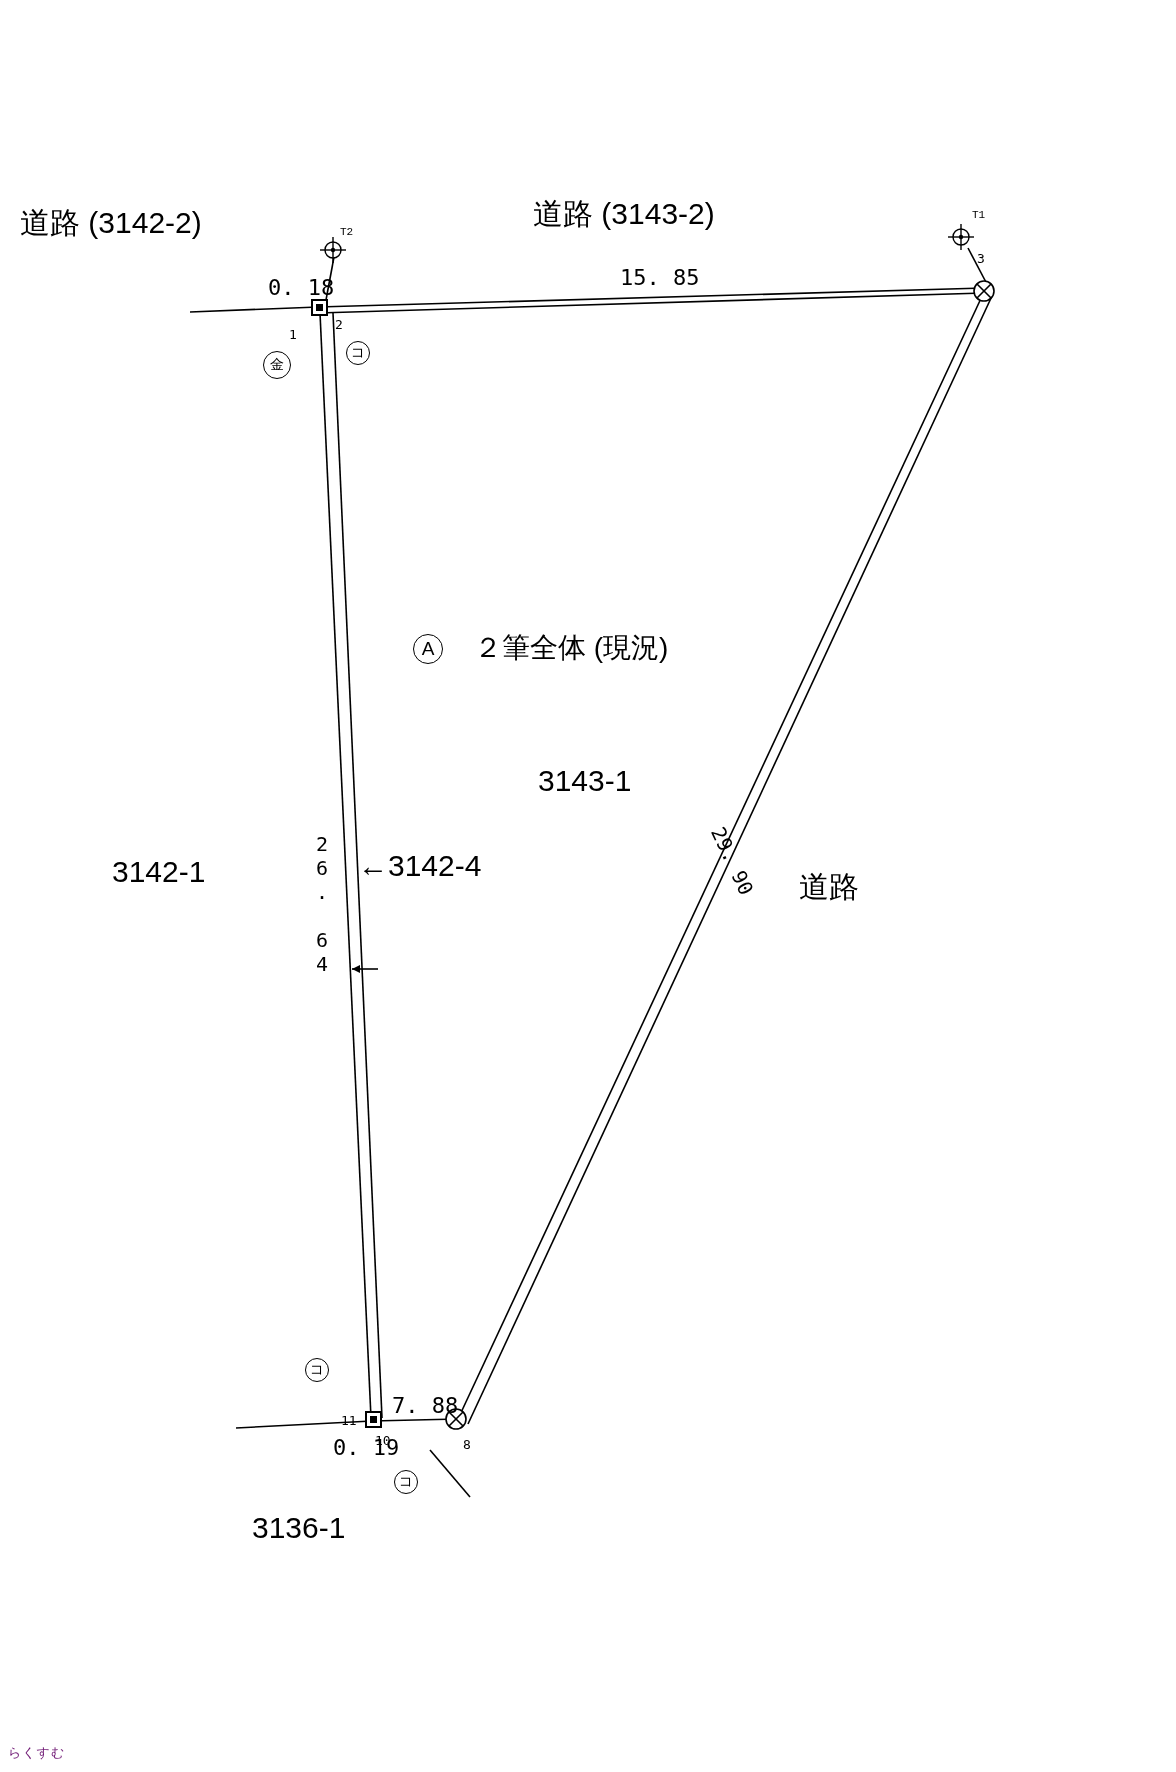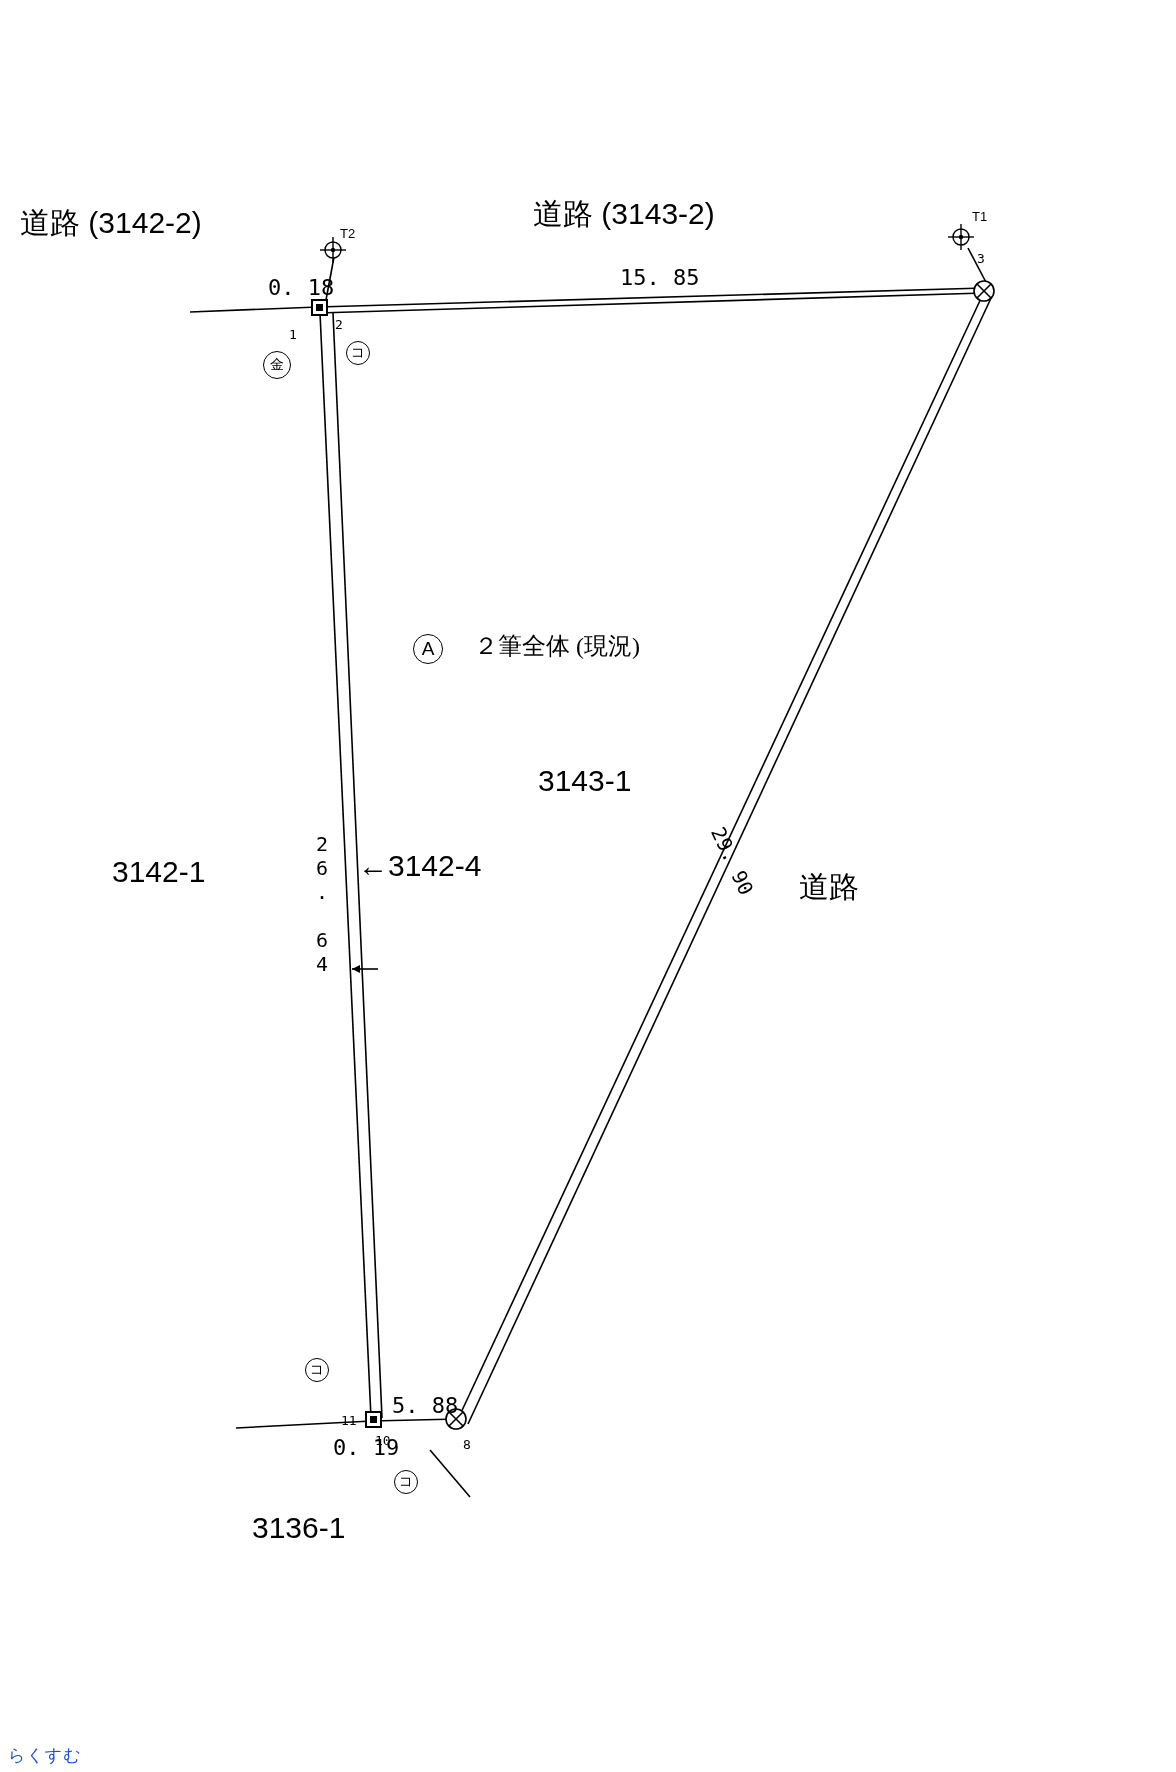--- a/index.html
+++ b/index.html
@@ -39,48 +39,48 @@
     letter-spacing: 0px;
   }
   .lbl-big {
     font-size: 30px;
   }
   .lbl-num {
     font-family: "DejaVu Sans Mono", monospace;
     font-size: 22px;
   }
   .lbl-small {
-    font-family: Liberation Sans, sans-serif;
-    font-size: 13px;
+    font-family: Liberation Mono, monospace;
+    font-size: 11px;
   }
   .lbl-tiny {
     font-family: "DejaVu Sans Mono", monospace;
     font-size: 13px;
   }
   .lbl-mid {
     font-family: "DejaVu Sans Mono", monospace;
     font-size: 20px;
   }
   .vertical {
     writing-mode: vertical-rl;
     text-orientation: upright;
   }
   .rot {
     transform-origin: left top;
   }
   .title-A {
-    font-size: 24px;
-    font-family: Liberation Serif, serif;
+    font-size: 28px;
+    font-family: Liberation Sans, sans-serif;
   }
   .watermark {
     position: absolute;
     left: 8px;
     top: 1744px;
-    font-size: 17px;
-    color: #1d4ed8;
+    font-size: 13px;
+    color: #701a75;
     letter-spacing: 1px;
   }
   .circ-mark {
     position: absolute;
     border: 1.5px solid #000;
     border-radius: 50%;
     display: flex;
     align-items: center;
     justify-content: center;
     font-size: 14px;
@@ -198,18 +198,18 @@
   <div class="lbl lbl-mid rot" style="left:726px; top:824px; transform: rotate(65deg);">29. 90</div>
 
   <div class="lbl lbl-tiny" style="left:341px; top:1404px;margin-top:10px;">11</div>
 
   <div class="lbl lbl-tiny" style="left:375px; top:1434px;">10</div>
 
   <div class="lbl lbl-tiny" style="left:463px; top:1438px;">8</div>
 
   <div class="lbl lbl-num" style="left:333px; top:1437px;">0. 19</div>
 
-  <div class="lbl lbl-num" style="left:392px; top:1395px;">5. 88</div>
+  <div class="lbl lbl-num" style="left:392px; top:1395px;">7. 88</div>
 
   <div class="lbl lbl-big" style="left:252px; top:1513px;">3136-1</div>
 
   <div class="watermark">らくすむ</div>
 </div>
 
 </body></html>

